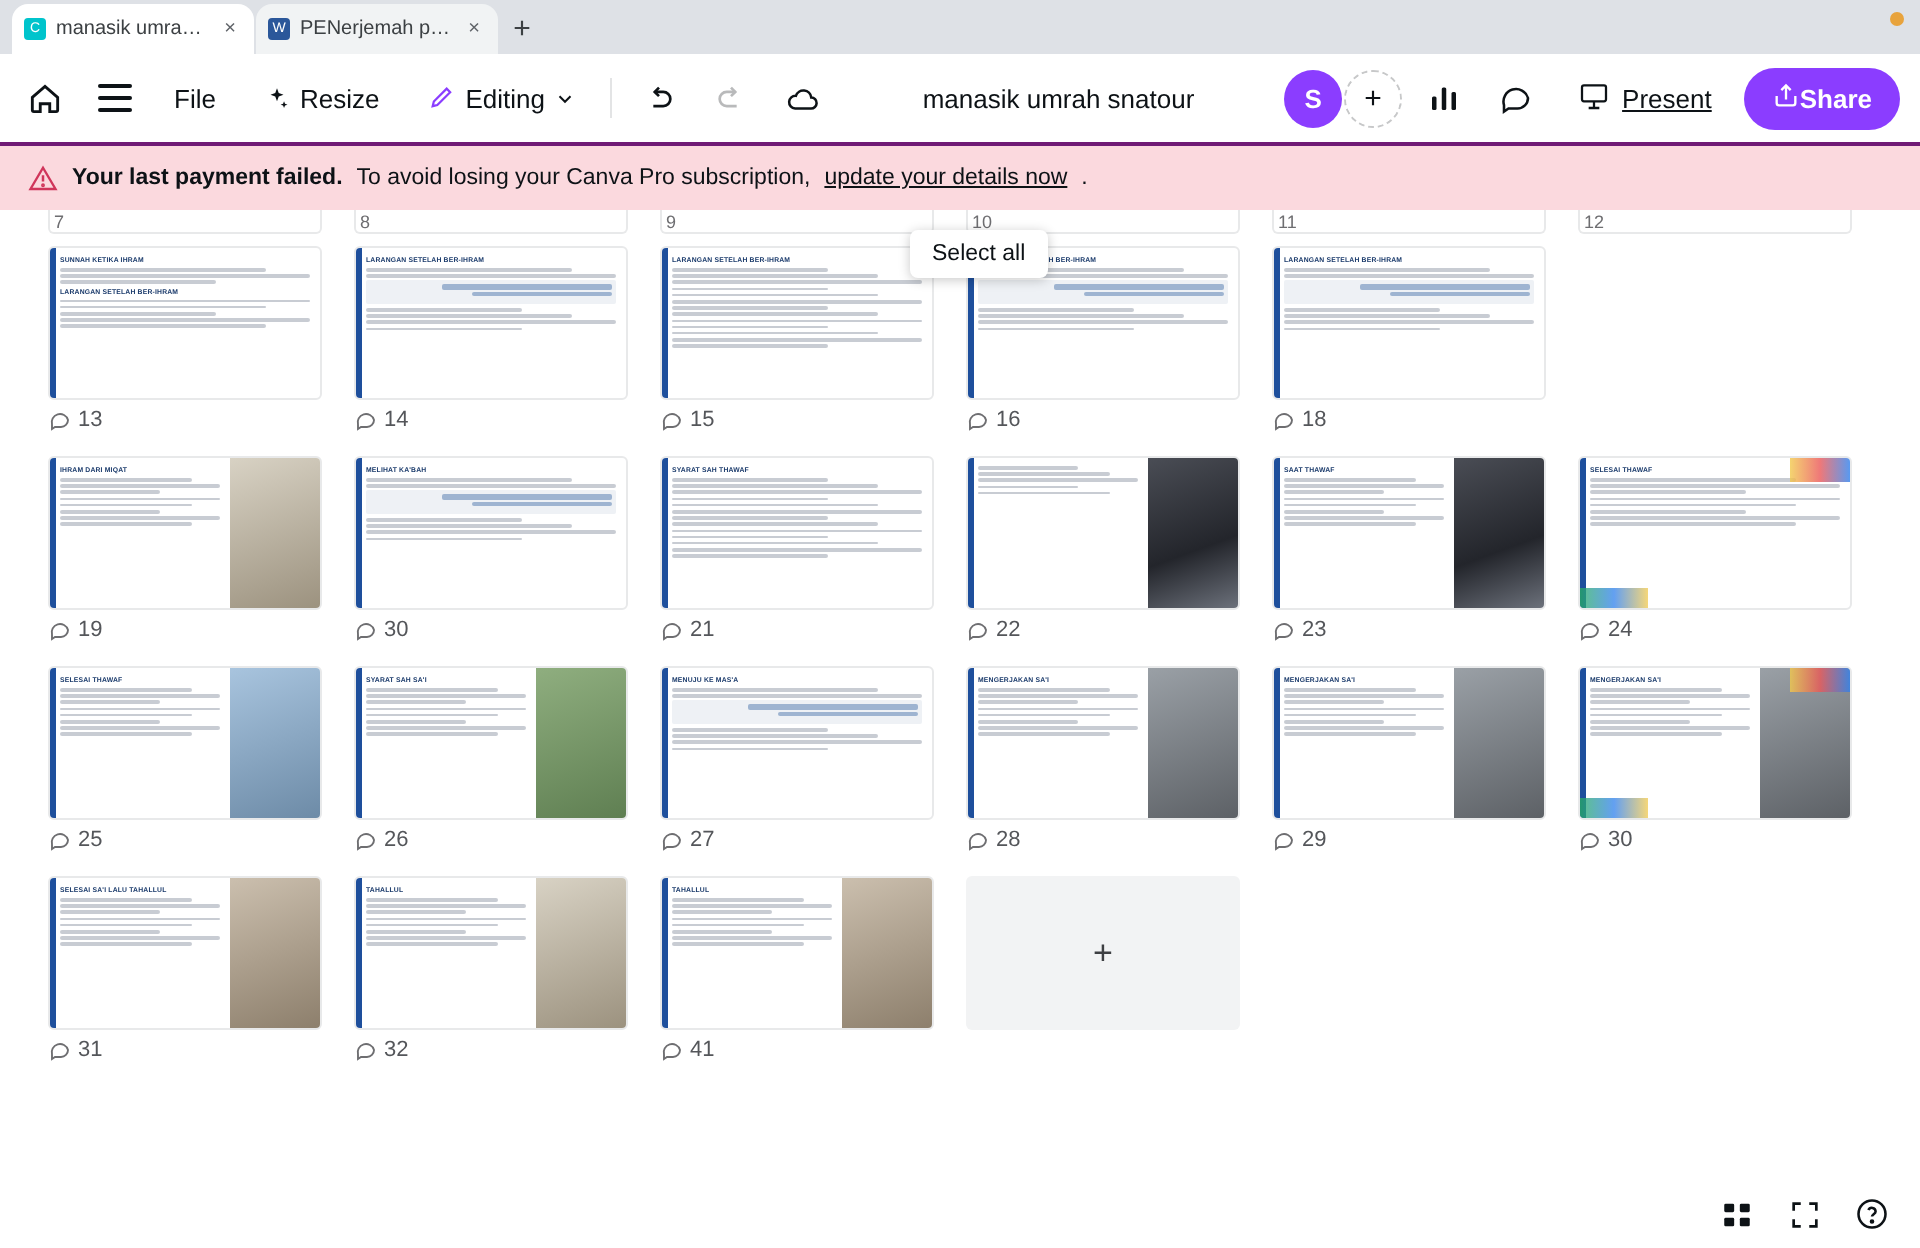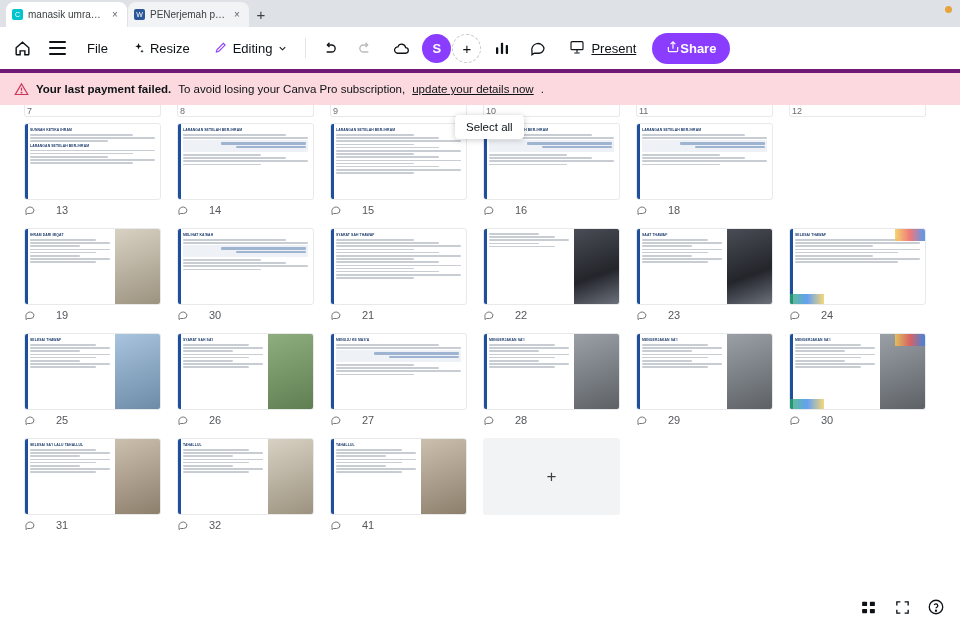--- a/index.html
+++ b/index.html
@@ -74,21 +74,21 @@
   }
 
   
   .canva-bar {
     height: 46px;
     background: #ffffff;
     display: flex;
     align-items: center;
     padding: 0 10px 0 8px;
     gap: 6px;
-    border-bottom: 4px solid #701a75;
+    border-bottom: 2px solid #701a75;
   }
   .home-btn {
     width: 28px; height: 28px;
     display: flex; align-items: center; justify-content: center;
     color: #0d1216;
   }
   .hamburger {
     width: 30px; height: 30px;
     display: flex; flex-direction: column; justify-content: center; align-items: center;
     gap: 4px;
@@ -259,21 +259,21 @@
     background: linear-gradient(90deg,#f2c94c,#eb5757,#2f80ed);
     opacity: .8;
   }
   .deco-bl {
     position: absolute; left: 0; bottom: 0;
     width: 34px; height: 10px;
     background: linear-gradient(90deg,#27ae60,#2f80ed,#f2c94c);
     opacity: .75;
   }
   .meta {
-    display: flex; align-items: center; gap: 20px;
+    display: flex; align-items: center; gap: 3px;
     padding-top: 4px;
     font-size: 11px; color: #54565a;
   }
   .meta .note-icon { color: #6e6e71; display: flex; align-items: center; }
   .add-slide {
     width: 137px; height: 77px;
     background: #f2f3f4;
     border-radius: 3px;
     display: flex; align-items: center; justify-content: center;
     color: #3d3f42;
@@ -392,20 +392,21 @@
       <path d="M15 7H9a5 5 0 0 0 0 10h7"></path>
         <path d="M12 4l3 3-3 3"></path>
     </svg>
   </div>
   <div class="icon-btn">
     <svg width="19" height="19" viewBox="0 0 24 24" fill="none" stroke="#0d1216" stroke-width="1.6">
       <path d="M7 18h10a3.5 3.5 0 0 0 .2-7A5 5 0 0 0 7.5 10 3.9 3.9 0 0 0 7 18z"></path>
     </svg>
   </div>
 
+  <div class="doc-title">manasik umrah snatour</div>
 
   <div class="avatar">S</div>
   <div class="add-person">+</div>
 
   <div class="icon-btn">
     <svg width="18" height="18" viewBox="0 0 24 24" fill="#0d1216">
       <rect x="4" y="11" width="3" height="9" rx="1"></rect>
         <rect x="10.5" y="5" width="3" height="15" rx="1"></rect>
         <rect x="17" y="8" width="3" height="12" rx="1"></rect>
     </svg>

